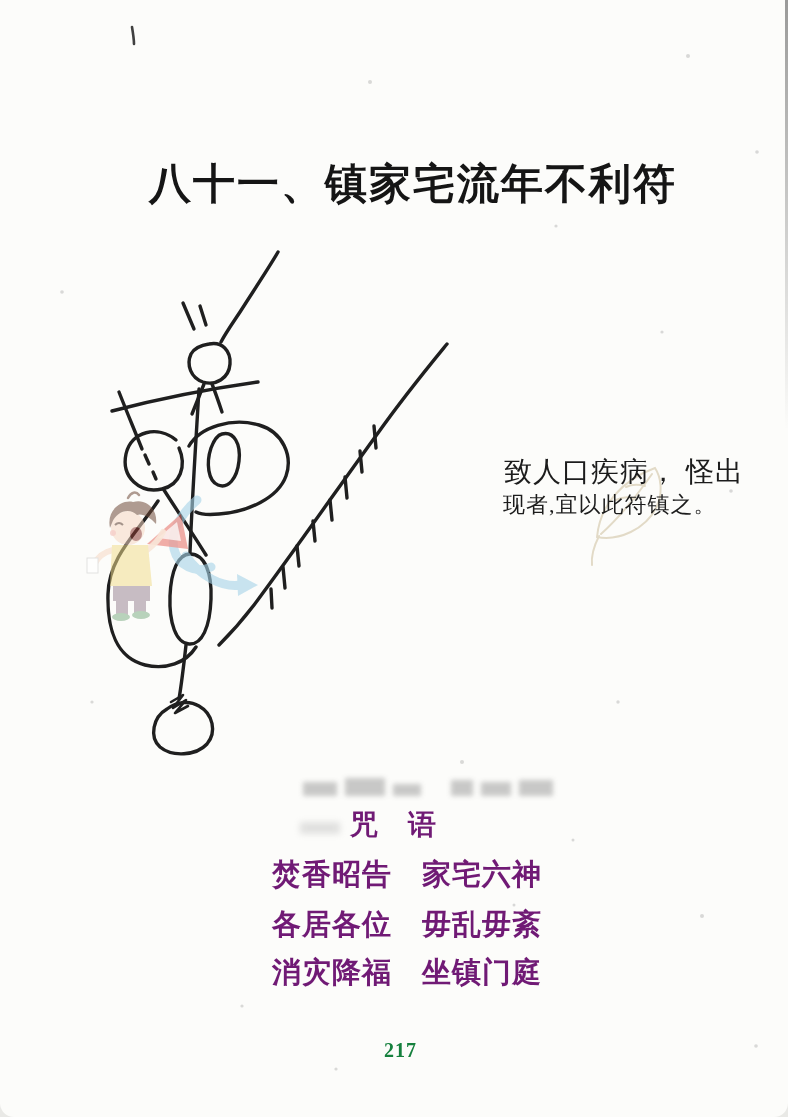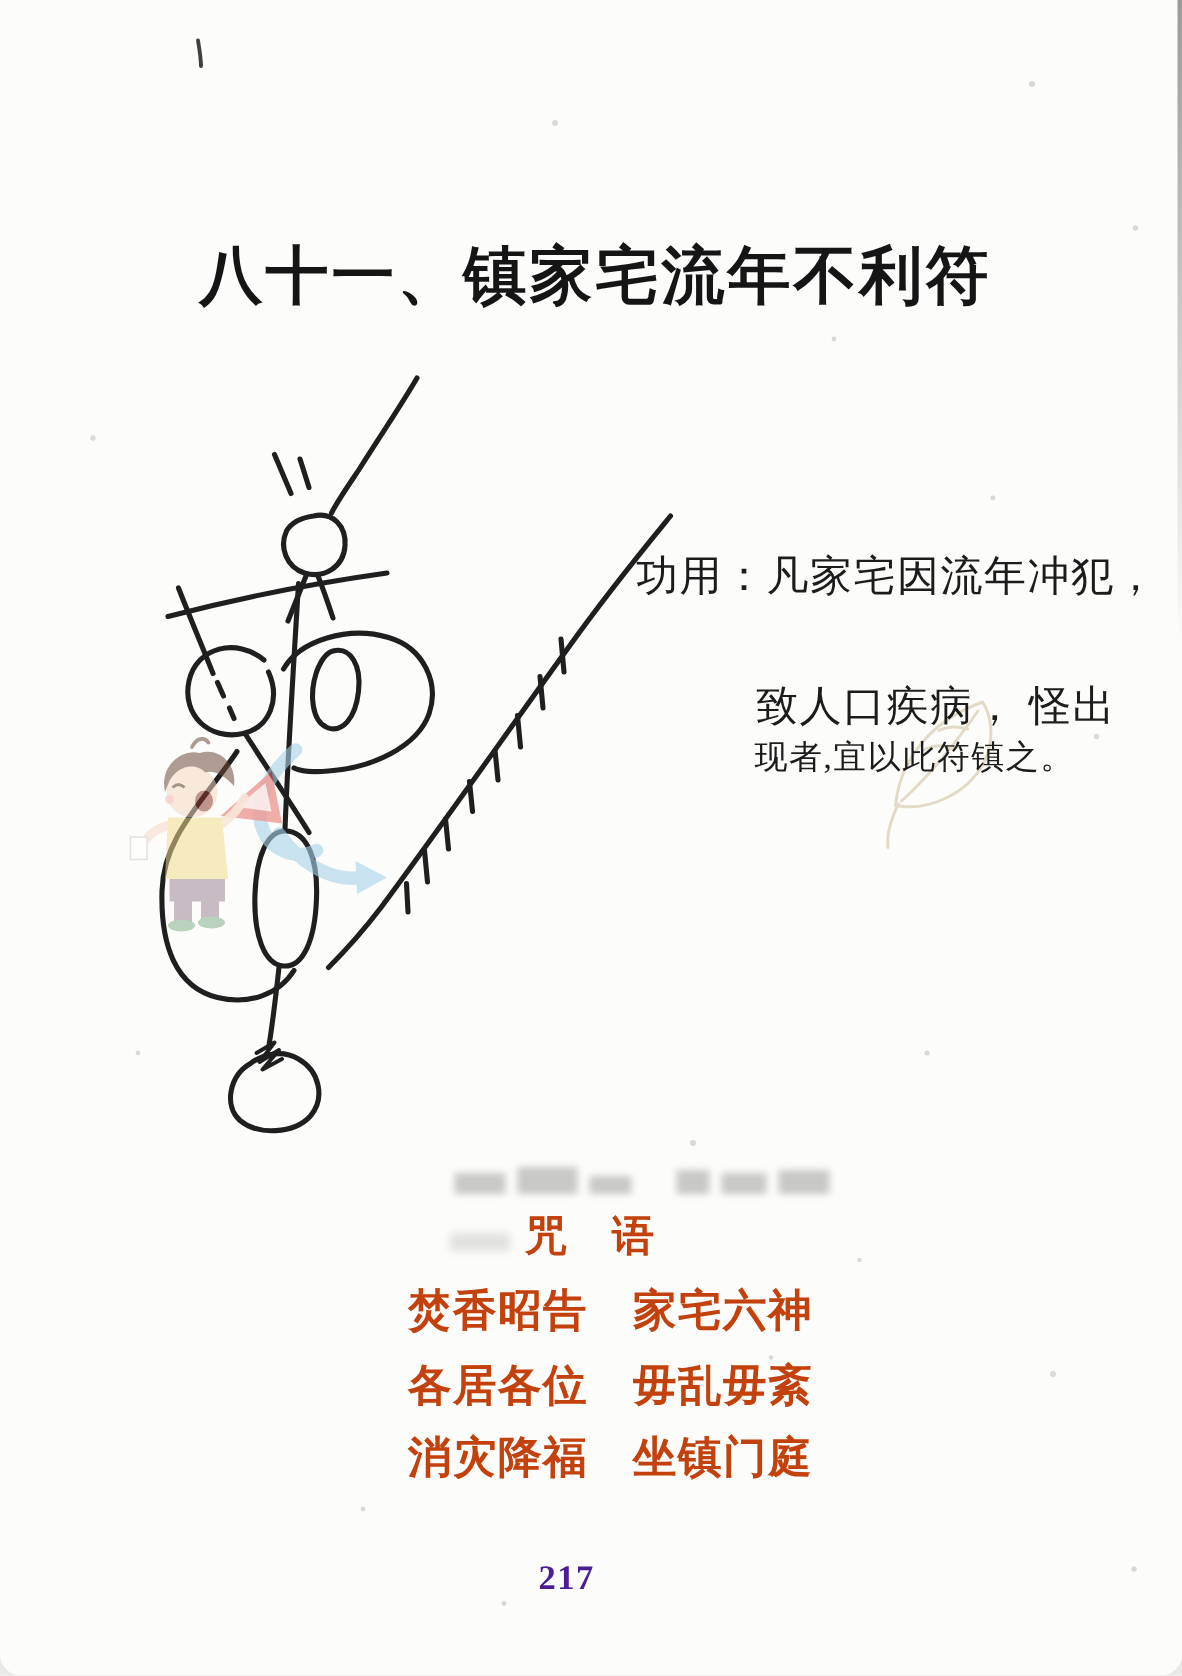--- a/index.html
+++ b/index.html
@@ -3,33 +3,33 @@
 <meta charset="utf-8">
 <style>
   html,body{margin:0;padding:0;background:#e9e9e6;}
   .page{
     position:relative;width:788px;height:1117px;margin:0 auto;
     background:#fcfcfa;overflow:hidden;border-radius:0 0 14px 14px;
     font-family:"Liberation Serif","DejaVu Serif",serif;color:#1b1b1b;
   }
   .abs{position:absolute;line-height:1.15;white-space:nowrap;}
   .title{
-    left:133px;top:160px;font-family:"Liberation Sans","DejaVu Sans",sans-serif;
+    left:149px;top:160px;font-family:"Liberation Sans","DejaVu Sans",sans-serif;
     font-weight:700;font-size:42px;letter-spacing:2px;color:#151515;
   }
   .usage{font-size:28px;letter-spacing:1px;color:#1c1c1c;}
   .u1{left:424px;top:369px;}
   .u2{left:504px;top:456px;}
   .u3{left:503px;top:492px;font-size:22px;}
-  .inc{font-size:29px;letter-spacing:1px;font-weight:600;color:#c2410c;}
+  .inc{font-size:29px;letter-spacing:1px;font-weight:600;color:#701a75;}
   .inc-h{left:350px;top:809px;font-size:28px;}
   .inc-1{left:272px;top:858px;}
   .inc-2{left:272px;top:908px;}
   .inc-3{left:272px;top:956px;}
-  .pageno{left:359px;top:1039px;font-size:23px;font-weight:700;letter-spacing:1px;color:#4c1d95;}
+  .pageno{left:384px;top:1039px;font-size:20px;font-weight:700;letter-spacing:1px;color:#15803d;}
   .layer{position:absolute;left:0;top:0;width:788px;height:1117px;pointer-events:none;}
   .wm-text{display:flex;align-items:baseline;gap:10px;opacity:.88;
     font-family:"Liberation Sans","DejaVu Sans",sans-serif;font-weight:800;}
   .wm1{left:231px;top:514px;}
   .wm2{left:288px;top:558px;}
   .wm-cjk{font-size:31px;letter-spacing:2px;color:#bf93ee;text-shadow:1px 1px 0 #ffffff,-1px -1px 0 #ffffff;}
   .wm-latin{font-size:33px;letter-spacing:1px;color:#c9a2f4;}
   .wm2 .wm-latin{font-size:32px;}
   .ghost{position:absolute;left:303px;top:772px;width:260px;height:24px;display:flex;
     align-items:flex-end;gap:8px;filter:blur(2.5px);opacity:.45;}
@@ -121,21 +121,20 @@
       <path d="M 330 500 L 332 520"></path>
       <path d="M 313 521 L 315 541"></path>
       <path d="M 297 546 L 299 566"></path>
       <path d="M 283 567 L 285 588"></path>
       <path d="M 271 589 L 272 608"></path>
     </g>
   </svg>
 
   <div class="abs title">八十一、镇家宅流年不利符</div>
 
-  <div class="abs usage u1">功用：凡家宅因流年冲犯，</div>
   <div class="abs usage u2">致人口疾病， 怪出</div>
   <div class="abs usage u3">现者,宜以此符镇之。</div>
 
   <div class="ghost">
     <span style="width:34px;height:14px"></span>
     <span style="width:40px;height:18px"></span>
     <span style="width:28px;height:12px"></span>
     <span style="width:22px;height:16px;margin-left:22px"></span>
     <span style="width:30px;height:14px"></span>
     <span style="width:34px;height:16px"></span>

